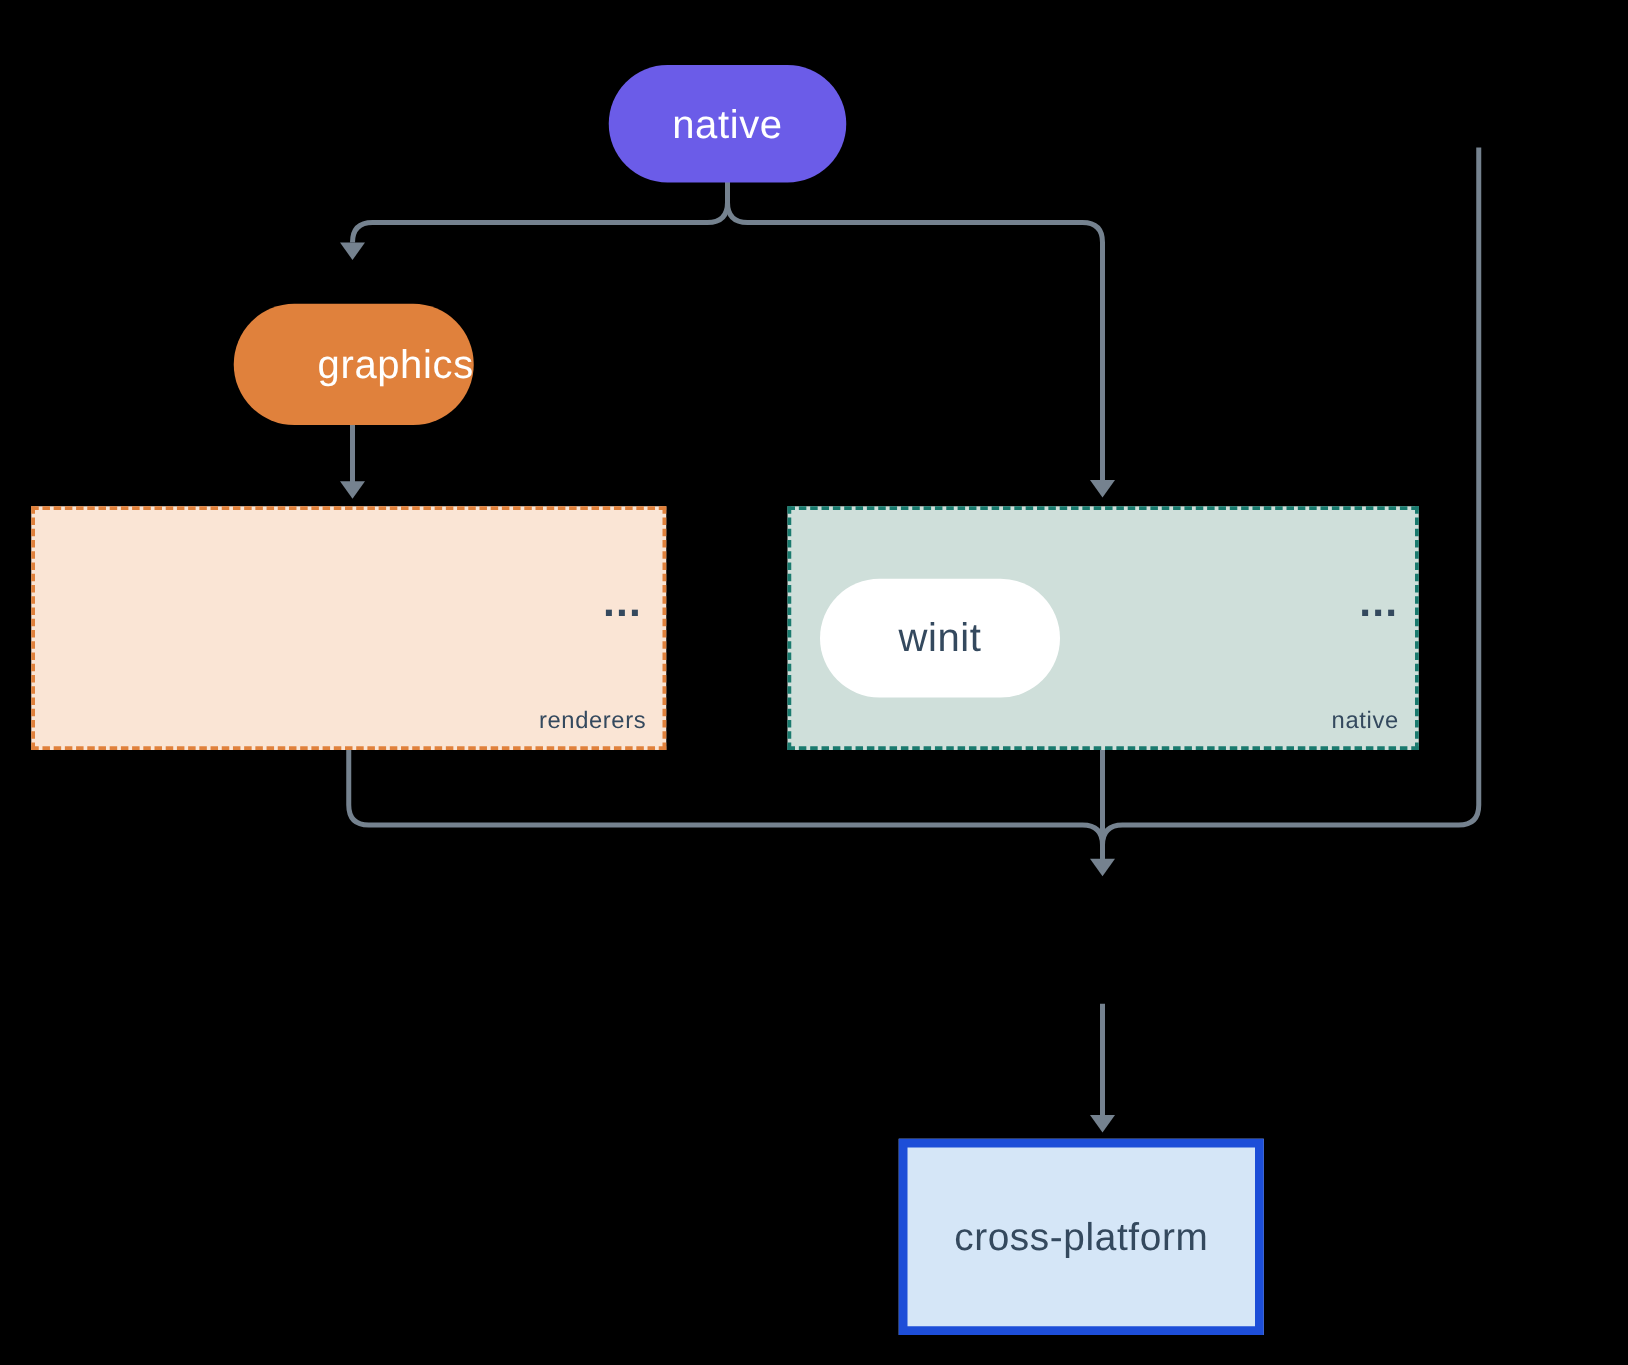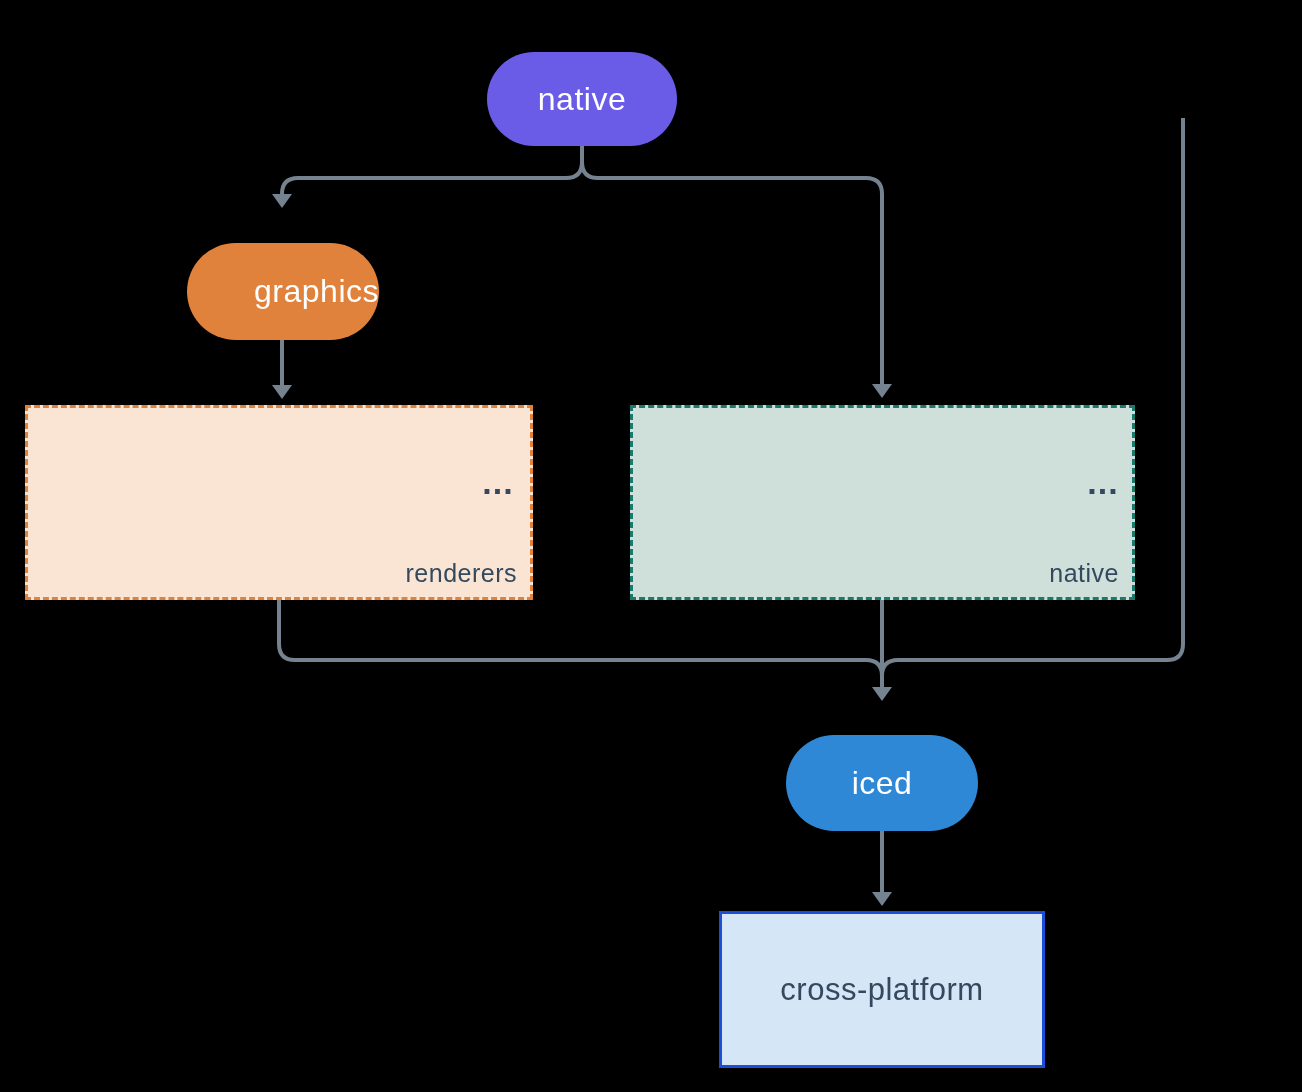--- a/index.html
+++ b/index.html
@@ -85,33 +85,33 @@
     color: #34495e;
     font-size: 34px;
     font-weight: bold;
     letter-spacing: 1px;
   }
   .group-label {
     position: absolute;
     right: 13px;
     bottom: 9px;
     color: #34495e;
-    font-size: 25px;
+    font-size: 19px;
     letter-spacing: 0.5px;
     margin-left: 30px;
   }
   .appbox {
     position: absolute;
     left: 719px;
     top: 911px;
-    width: 326px;
+    width: 292px;
     height: 157px;
     box-sizing: border-box;
     background: #d5e6f7;
-    border: 3px solid #1d4ed8;
+    border: 7px solid #1d4ed8;
     display: flex;
     flex-direction: column;
     align-items: center;
     justify-content: center;
     color: #34495e;
     font-size: 31px;
     line-height: 46px;
     letter-spacing: 0.5px;
   }
 </style>
@@ -143,25 +143,25 @@
   <div class="pill pill-graphics">
     <span>graphics</span>
   </div>
 
   <div class="group group-renderers">
     <span class="more">...</span>
     <span class="group-label">renderers</span>
   </div>
 
   <div class="group group-shells">
+    <div class="pill pill-white item-1">
+      <span>winit</span>
+    </div>
     <span class="more">...</span>
     <span class="group-label">native</span>
   </div>
 
-  <div class="pill pill-iced">
-    <span>iced</span>
-  </div>
 
   <div class="appbox">
     <div>cross-platform</div>
   </div>
 
 </div>
 
 </body></html>

